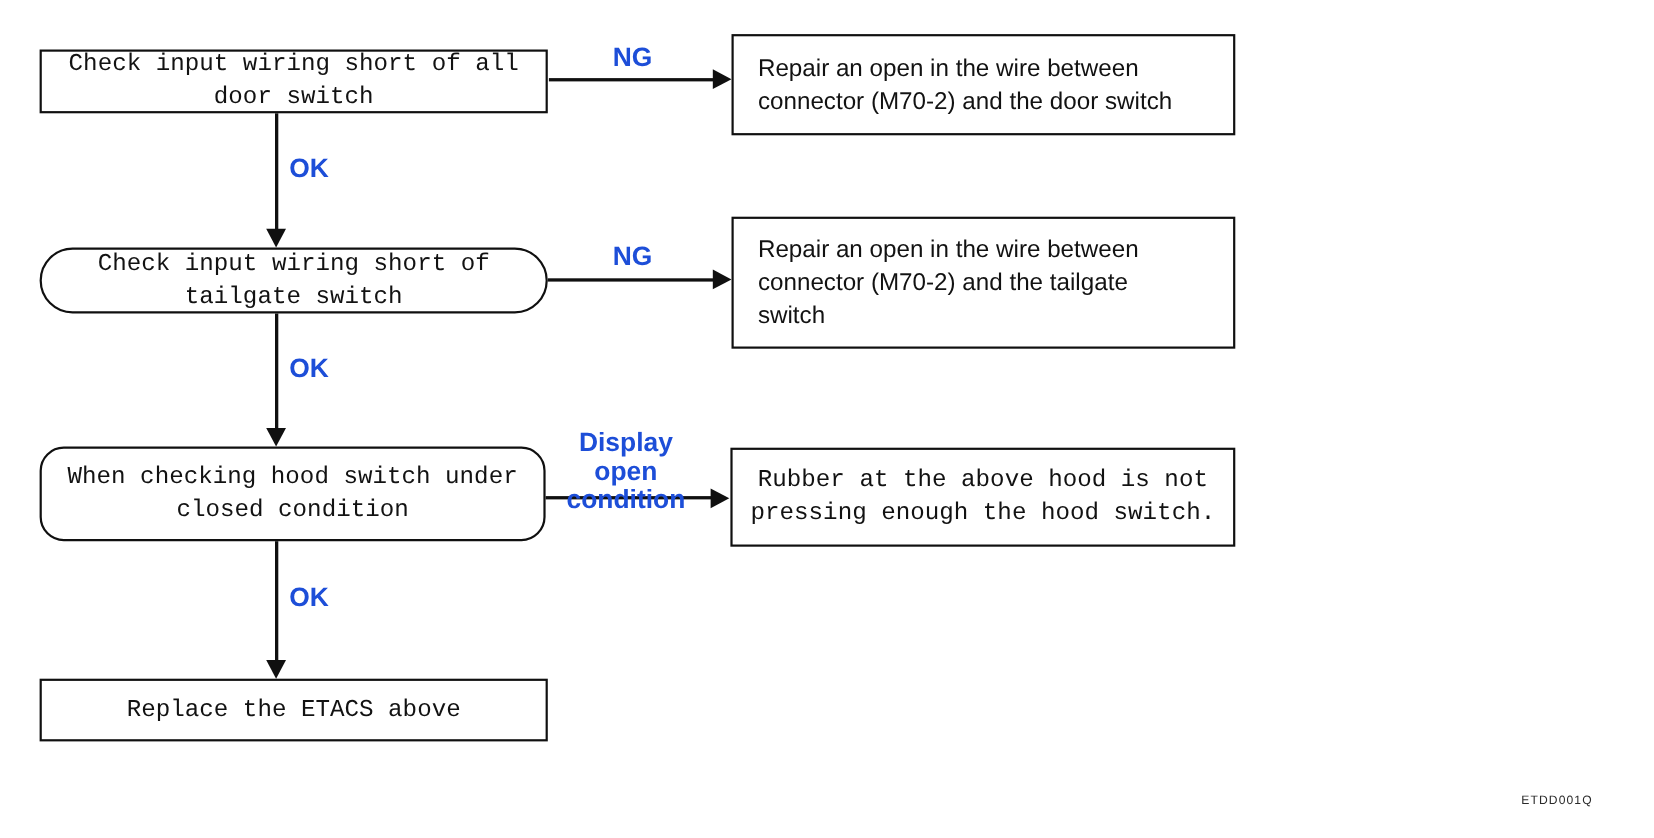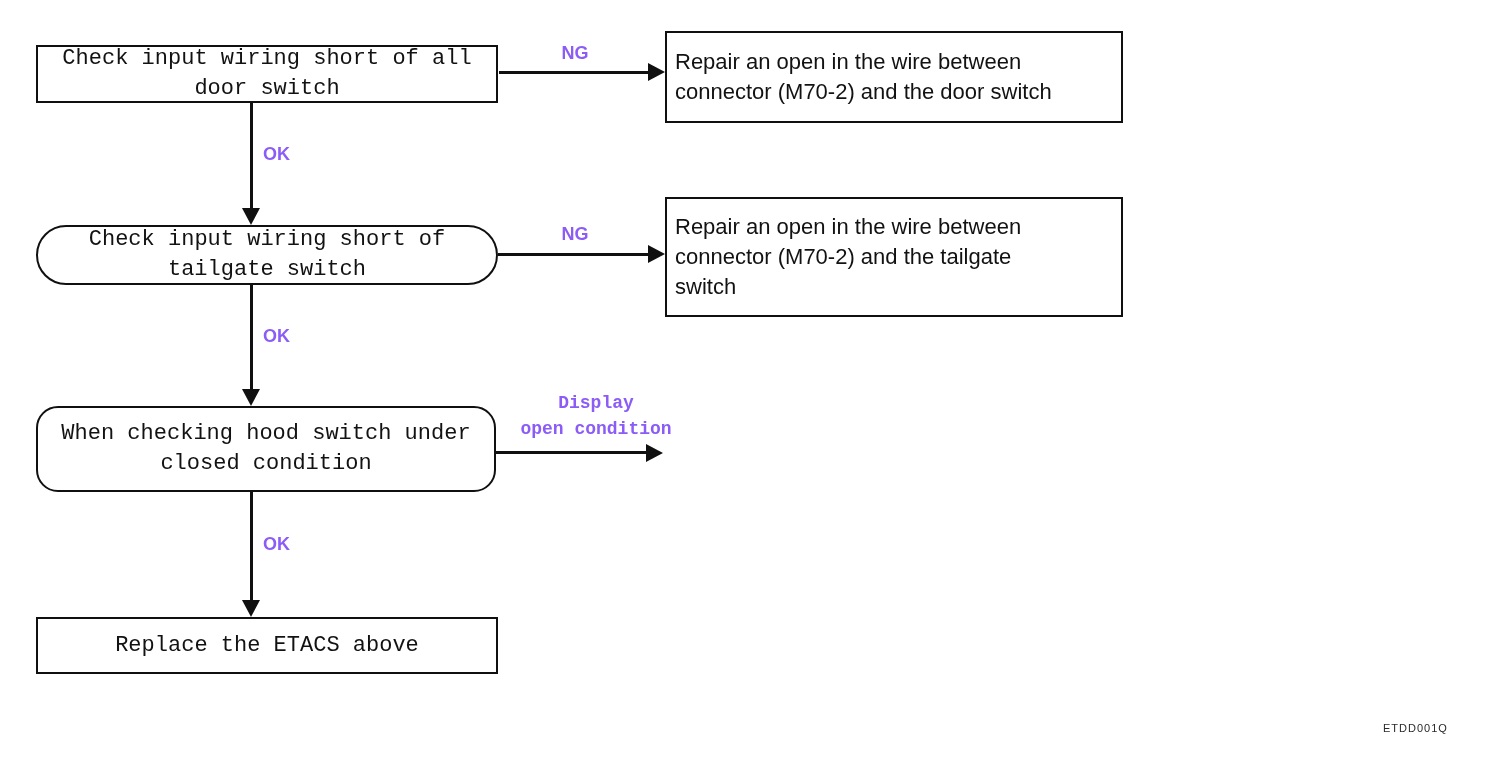--- a/index.html
+++ b/index.html
@@ -18,46 +18,46 @@
     border: 2px solid #101010;
     background: #ffffff;
     display: flex;
     align-items: center;
     font-size: 22px;
     line-height: 30px;
     white-space: pre-line;
     color: #121212;
   }
   .node.center { justify-content: center; text-align: center; padding: 0 6px; font-family: Liberation Mono, monospace; }
-  .node.leftalign { justify-content: flex-start; text-align: left; padding-left: 8px; padding-right: 10px; }
+  .node.leftalign { justify-content: flex-start; text-align: left; padding-left: 22px; padding-right: 10px; }
 
   .hline { position: absolute; height: 3px; background: #101010; }
   .vline { position: absolute; width: 3px; background: #101010; }
 
   .arrow-right {
     position: absolute; width: 0; height: 0;
     border-top: 9px solid transparent;
     border-bottom: 9px solid transparent;
     border-left: 17px solid #101010;
   }
   .arrow-down {
     position: absolute; width: 0; height: 0;
     border-left: 9px solid transparent;
     border-right: 9px solid transparent;
     border-top: 17px solid #101010;
   }
 
   .edge-label {
     position: absolute;
     font-weight: bold;
-    font-size: 18px;
+    font-size: 24px;
     line-height: 26px;
     white-space: pre-line;
     text-align: center;
-    color: #8b5cf6;
+    color: #1d4ed8;
   }
 
   .doc-code {
     position: absolute;
     font-size: 11px;
     letter-spacing: 1px;
     color: #2a2a2a;
   }
 </style>
 </head>
@@ -86,40 +86,44 @@
     <span>Repair an open in the wire between
 connector (M70-2) and the door switch</span>
   </div>
 
   <div class="node leftalign" style="left:665px; top:197px; width:458px; height:120px;">
     <span>Repair an open in the wire between
 connector (M70-2) and the tailgate
 switch</span>
   </div>
 
+  <div class="node center" style="left:664px; top:407px; width:459px; height:90px;">
+    <span>Rubber at the above hood is not
+pressing enough the hood switch.</span>
+  </div>
 
   <div class="hline" style="left:499px; top:71px; width:150px;"></div>
   <div class="arrow-right" style="left:648px; top:63px;"></div>
   <div class="edge-label" style="left:540px; top:40px; width:70px;">NG</div>
 
   <div class="vline" style="left:250px; top:103px; height:108px;"></div>
   <div class="arrow-down" style="left:242px; top:208px;"></div>
   <div class="edge-label" style="left:263px; top:141px;">OK</div>
 
   <div class="hline" style="left:498px; top:253px; width:152px;"></div>
   <div class="arrow-right" style="left:648px; top:245px;"></div>
   <div class="edge-label" style="left:540px; top:221px; width:70px;">NG</div>
 
   <div class="vline" style="left:250px; top:285px; height:107px;"></div>
   <div class="arrow-down" style="left:242px; top:389px;"></div>
   <div class="edge-label" style="left:263px; top:323px;">OK</div>
 
   <div class="hline" style="left:496px; top:451px; width:152px;"></div>
   <div class="arrow-right" style="left:646px; top:444px;"></div>
-  <div class="edge-label" style="left:512px; top:390px; width:168px;font-family:Liberation Mono, monospace;">Display
+  <div class="edge-label" style="left:485px; top:390px; width:168px;">Display
 open condition</div>
 
   <div class="vline" style="left:250px; top:492px; height:111px;"></div>
   <div class="arrow-down" style="left:242px; top:600px;"></div>
   <div class="edge-label" style="left:263px; top:531px;">OK</div>
 
   <div class="doc-code" style="left:1383px; top:722px;">ETDD001Q</div>
 
 </div>
 

